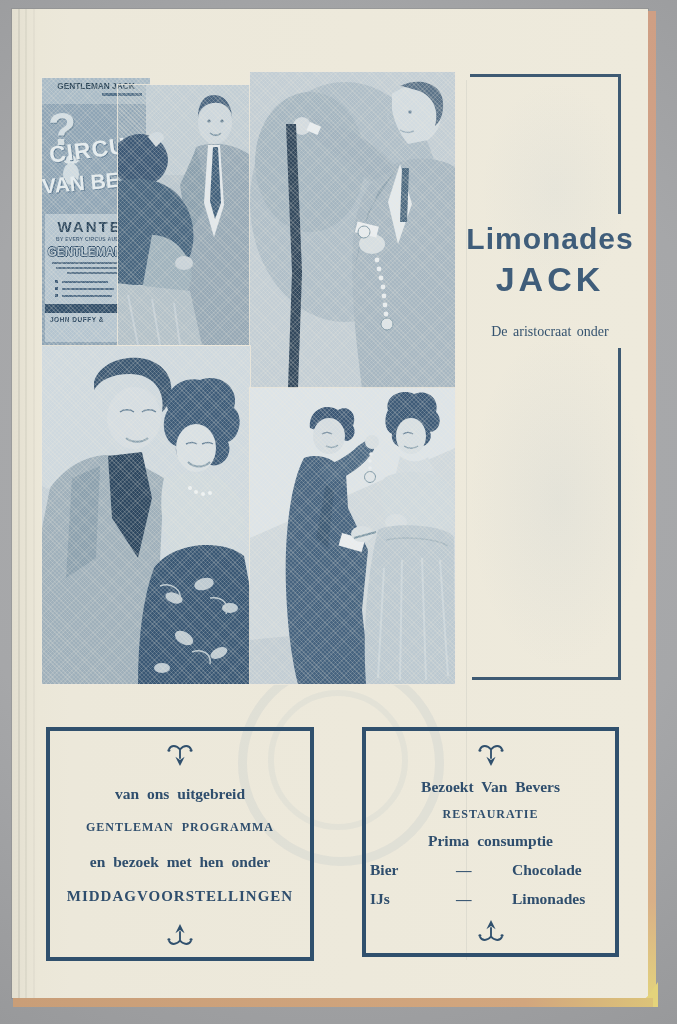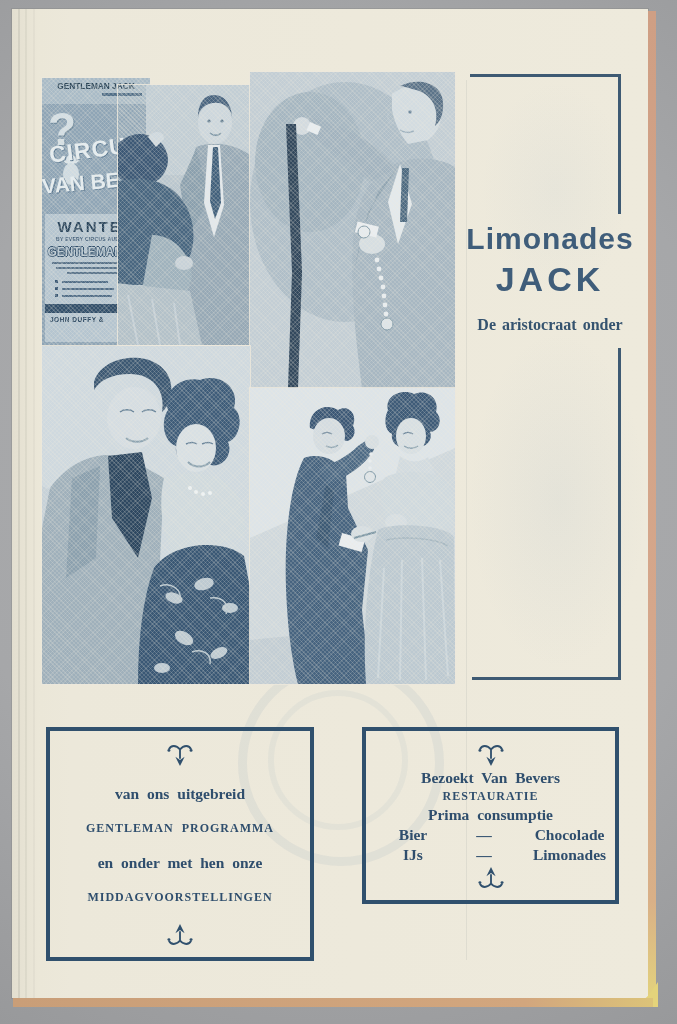--- a/index.html
+++ b/index.html
@@ -49,32 +49,32 @@
   .p-bullet i{width:3px;height:3px;background:#3a5875;margin-right:4px;}
   .p-bullet b{height:2px;background:rgba(58,88,117,.8);display:block;}
   .p-band{height:9px;background:#33506b;margin-top:7px;}
   .p-footer{display:block;font-size:6.5px;font-weight:800;color:#24405a;letter-spacing:.5px;
         padding:3px 0 0 5px;}
   
   .frame{position:absolute;background:#3e5a73;}
   #title-block{position:absolute;left:450px;top:222px;width:200px;text-align:center;color:#3f5d7a;}
   #title-line1{font-family:"Liberation Sans",sans-serif;font-size:30px;font-weight:800;letter-spacing:1px;}
   #title-line2{font-family:"Liberation Sans",sans-serif;font-size:34px;font-weight:800;letter-spacing:4px;margin-top:4px;}
-  #subtitle{margin-top:16px;font-size:16px;font-weight:700;color:#35536f;line-height:1.25;word-spacing:2px;}
+  #subtitle{margin-top:24px;font-size:14px;font-weight:400;color:#35536f;line-height:1.25;word-spacing:2px;}
   
   .adbox{position:absolute;border:4px solid #30506d;box-sizing:border-box;
          display:flex;flex-direction:column;align-items:center;color:#2f4e6d;}
   #kids-box{left:46px;top:727px;width:268px;height:234px;padding:12px 4px 10px;justify-content:space-between;}
-  #restaurant-box{left:362px;top:727px;width:257px;height:177px;padding:12px 4px 10px;justify-content:space-between;}
+  #restaurant-box{left:362px;top:727px;width:257px;height:230px;padding:12px 4px 10px;justify-content:space-between;}
   .adline{font-weight:700;word-spacing:4px;white-space:nowrap;}
   .sz1{font-size:15.5px;}
   .szcap{font-size:12px;letter-spacing:1px;}
-  .szcap2{font-size:12px;letter-spacing:1px;}
+  .szcap2{font-size:15px;letter-spacing:1px;}
   .menu-row{display:grid;grid-template-columns:86px 56px 115px;width:100%;font-weight:700;font-size:15.5px;}
-  .menu-row span{text-align:center;}
+  .menu-row span{}
   .orn{width:30px;height:24px;}
   
   .ghost{position:absolute;pointer-events:none;}
   #ghost-ring{left:238px;top:660px;width:188px;height:188px;border:9px solid rgba(100,135,170,.09);border-radius:50%;}
   #ghost-ring2{left:268px;top:690px;width:128px;height:128px;border:6px solid rgba(100,135,170,.07);border-radius:50%;}
   #ghost-blob{left:468px;top:330px;width:180px;height:340px;
       background:radial-gradient(ellipse at center, rgba(120,150,185,.08) 0%, rgba(120,150,185,0) 70%);}
   #ghost-blob2{left:480px;top:80px;width:150px;height:220px;
       background:radial-gradient(ellipse at center, rgba(130,160,195,.06) 0%, rgba(130,160,195,0) 70%);}
   #fold-crease{left:466px;top:80px;width:1px;height:880px;background:rgba(100,110,120,.10);}
@@ -283,21 +283,21 @@
         <path d="M16 7 C12 2 6 2 4 7"></path>
           <path d="M16 7 C20 2 26 2 28 7"></path>
           <path d="M16 6 L16 17"></path>
       </g>
       <circle cx="4" cy="8" r="1.6" fill="#30506d"></circle>
         <circle cx="28" cy="8" r="1.6" fill="#30506d"></circle>
       <path d="M16 25 L11 15 L16 18.5 L21 15 Z" fill="#30506d"></path>
     </svg>
     <div class="adline sz1">van ons uitgebreid</div>
     <div class="adline szcap">GENTLEMAN PROGRAMMA</div>
-    <div class="adline sz1">en onder met hen onze</div>
+    <div class="adline sz1">en bezoek met hen onder</div>
     <div class="adline szcap2">MIDDAGVOORSTELLINGEN</div>
     <svg class="orn" viewBox="0 0 32 26" style="transform:rotate(180deg)">
       <g fill="none" stroke="#30506d" stroke-width="2">
         <path d="M16 7 C12 2 6 2 4 7"></path>
           <path d="M16 7 C20 2 26 2 28 7"></path>
           <path d="M16 6 L16 17"></path>
       </g>
       <circle cx="4" cy="8" r="1.6" fill="#30506d"></circle>
         <circle cx="28" cy="8" r="1.6" fill="#30506d"></circle>
       <path d="M16 25 L11 15 L16 18.5 L21 15 Z" fill="#30506d"></path>

